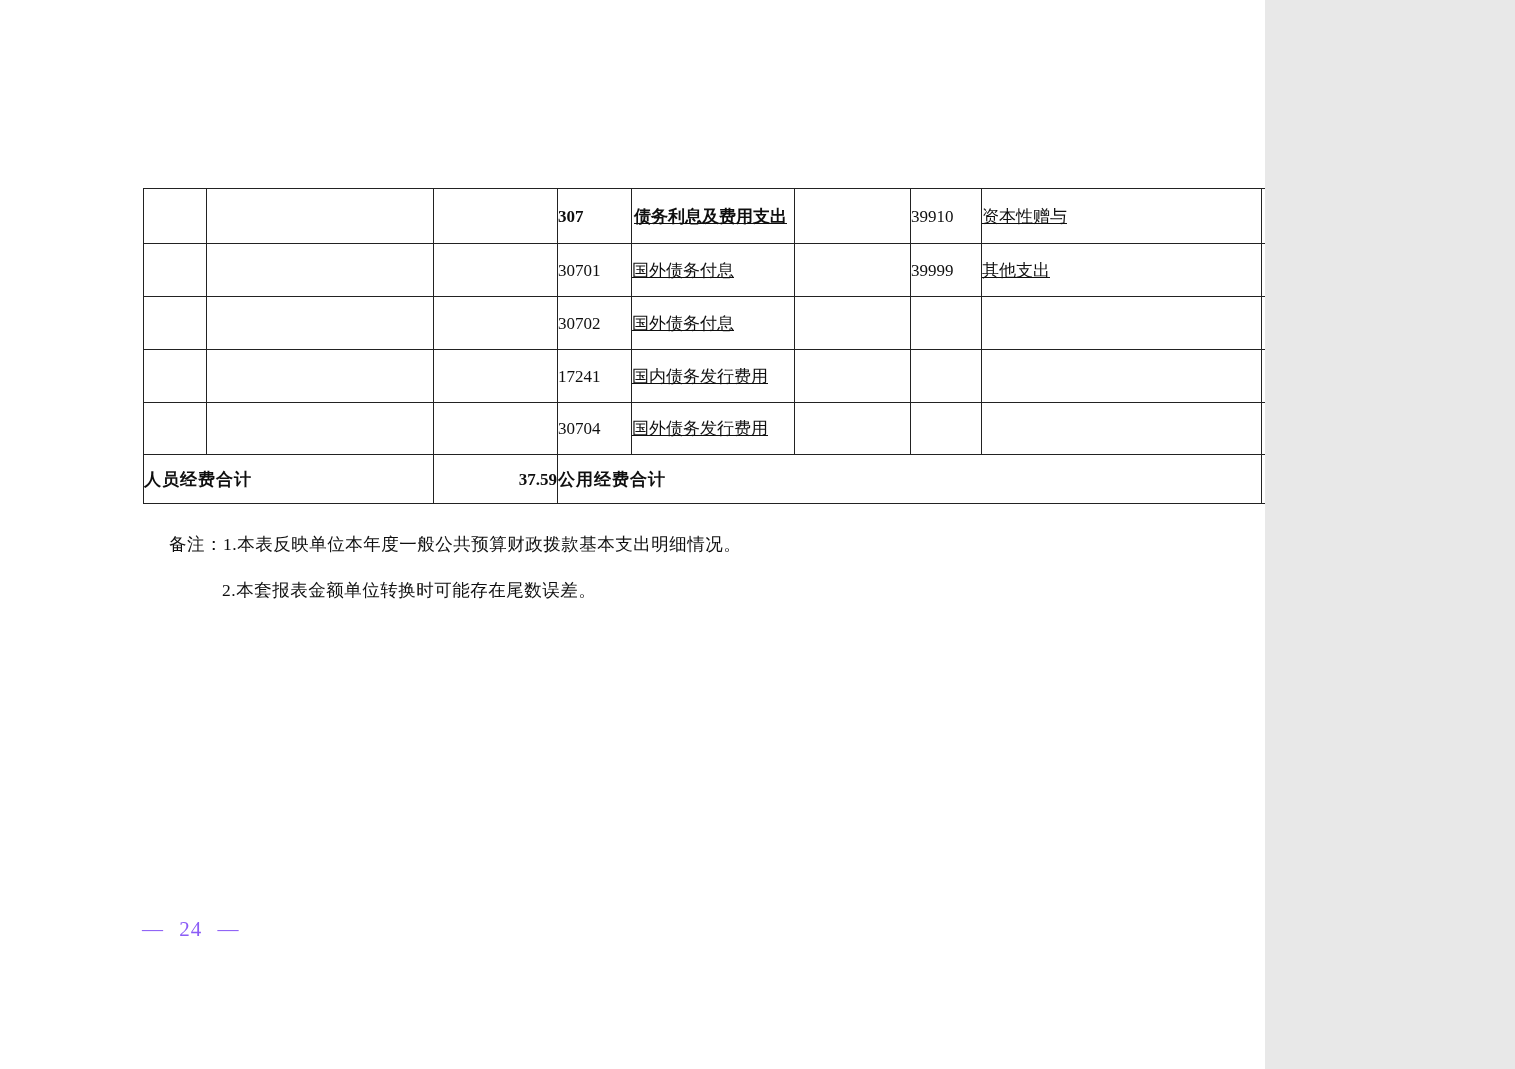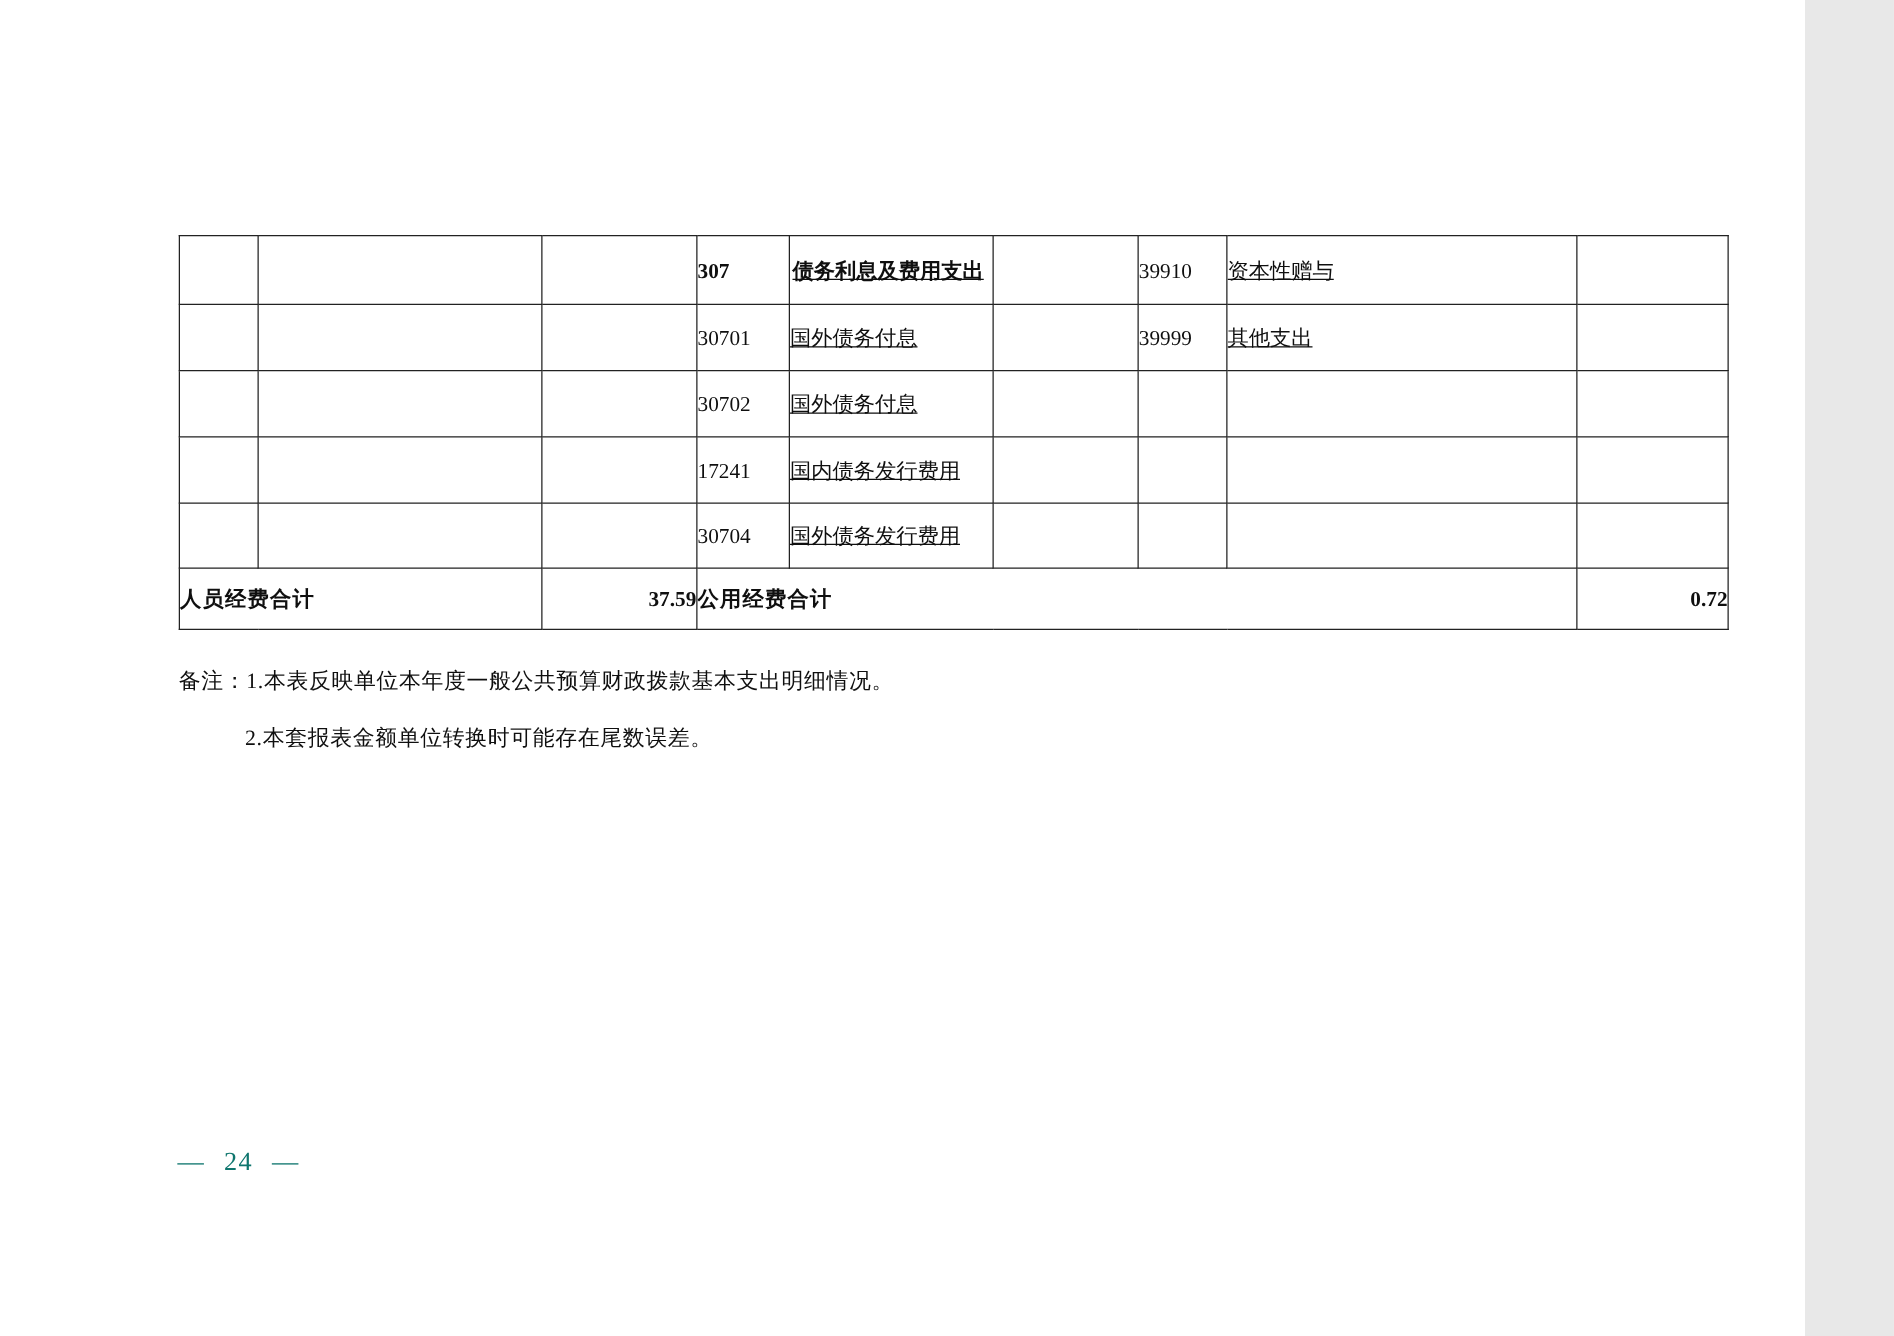--- a/index.html
+++ b/index.html
@@ -1,19 +1,19 @@
 <!DOCTYPE html>
 <html><head>
 <meta charset="utf-8">
 <style>
   * { margin: 0; padding: 0; box-sizing: border-box; }
   html, body { background: #e8e8e8; }
   .page {
     position: relative;
-    width: 1444px;
+    width: 1265px;
     height: 1069px;
     background: #ffffff;
     font-family: "Liberation Serif", "DejaVu Serif", serif;
     color: #0f0f0f;
     overflow: hidden;
   }
   table.budget {
     position: absolute;
     left: 143px;
     top: 188px;
@@ -36,29 +36,30 @@
   td.name { padding-left: 17px; text-align: left; text-decoration: underline; }
   td.name.flush { padding-left: 2px; }
   tr.category td.code, tr.category td.name { font-weight: bold; }
   td.total-label { text-align: left; font-weight: bold; letter-spacing: 1px; }
   td.total-value { text-align: right; padding-right: 1px; font-weight: bold; }
   .note {
     position: absolute;
     font-size: 17.5px;
     letter-spacing: 0.5px;
     white-space: nowrap;
+    margin-left: 26px;
   }
   .note1 { left: 143px; top: 532px; }
   .note2 { left: 196px; top: 578px; }
   .page-number {
     position: absolute;
     left: 142px;
     top: 917px;
     font-size: 21px;
-    color: #0f766e;
+    color: #8b5cf6;
     word-spacing: 9px;
     letter-spacing: 1px;
     white-space: nowrap;
   }
 </style>
 </head>
 <body>
 
 <div class="page">
 

